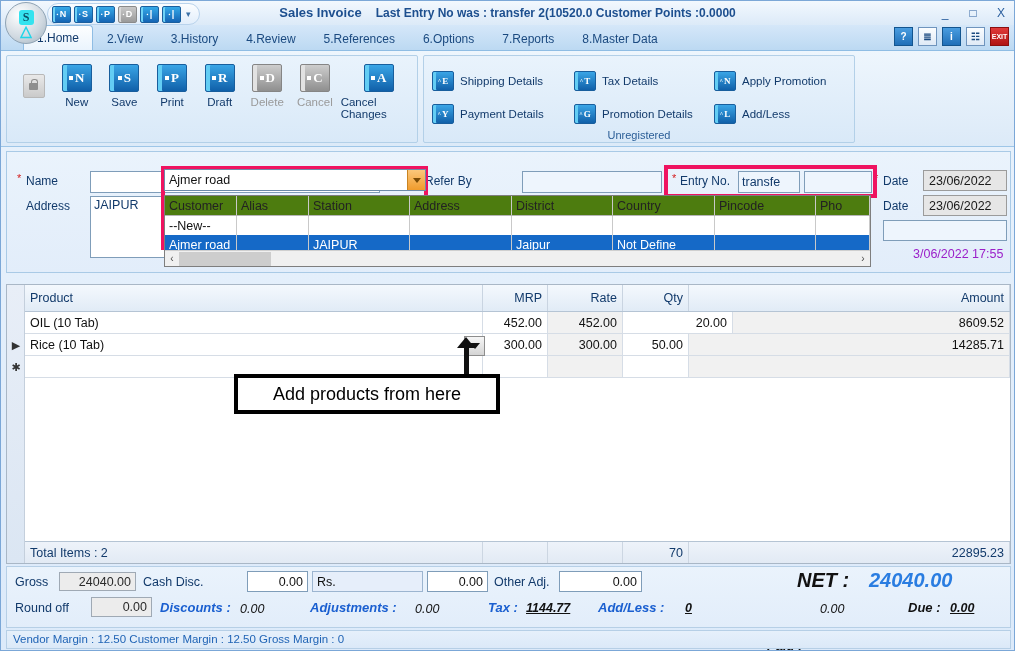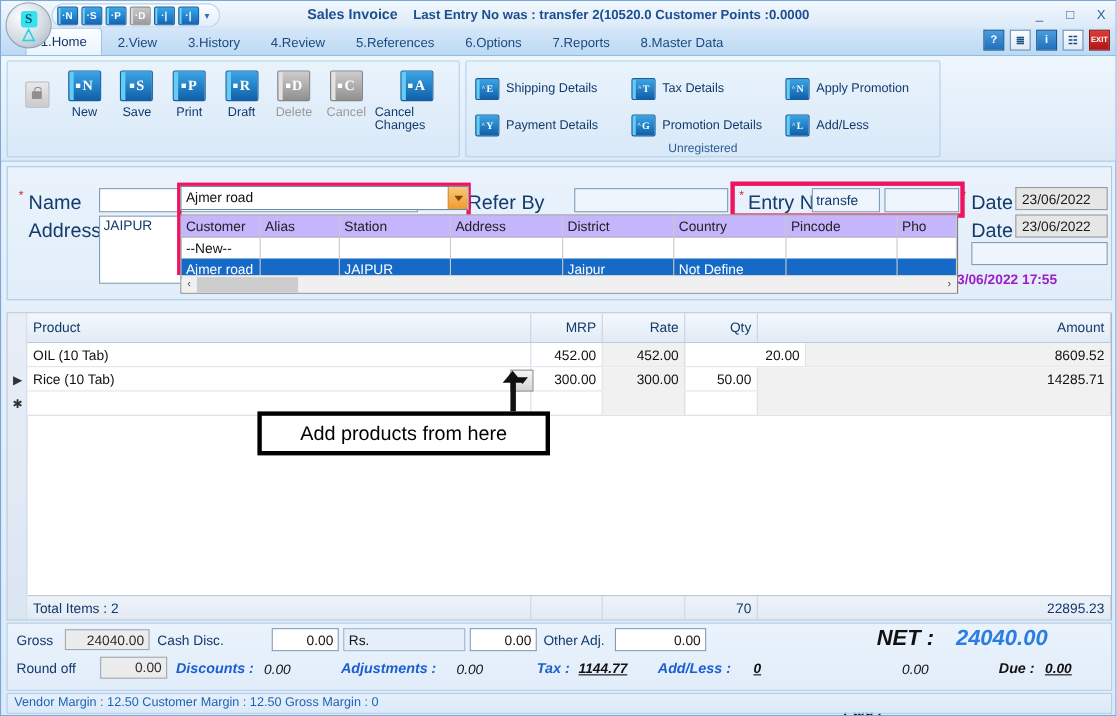--- a/index.html
+++ b/index.html
@@ -142,53 +142,53 @@
     font-family:"Liberation Serif",serif;
   }
   .smallbtn .ic i{font-size:6px;font-style:normal;margin-right:1px;}
 
   
   .formhdr{
     position:absolute;left:5px;top:150px;width:1005px;height:122px;
     background:linear-gradient(#eaf3fc,#e2edfa);
     border:1px solid #a9cae6;box-sizing:border-box;overflow:hidden;
   }
-  .lbl{position:absolute;font-size:18px;color:#123a6b;}
+  .lbl{position:absolute;font-size:12px;color:#123a6b;}
   .req{color:#d42020;font-size:11px;position:absolute;}
   .tbox{
     position:absolute;background:#fff;border:1px solid #7f9db9;box-sizing:border-box;
     font-size:12.5px;color:#123a6b;padding:1px 3px;display:flex;align-items:center;
   }
   .tbox.soft{background:#eef5fd;}
   .datebox{
     position:absolute;background:#e6e6e6;border:1px solid #9b9b9b;box-sizing:border-box;
     font-size:12.5px;color:#1a1a1a;display:flex;align-items:center;padding-left:5px;
   }
-  .purple{position:absolute;color:#9b1fc9;font-size:12.5px;font-weight:bold;}
+  .purple{position:absolute;color:#9b1fc9;font-size:12.5px;font-weight:normal;padding-left:43px;}
 
   
   .pink{position:absolute;border:4px solid #ef1360;box-sizing:border-box;z-index:18;pointer-events:none;}
 
   
   .acbox{position:absolute;left:163px;top:168px;width:262px;height:22px;z-index:20;
     background:#fff;border:1px solid #6d8ba9;box-sizing:border-box;
     display:flex;align-items:center;padding-left:4px;font-size:12.5px;color:#111;}
   .acbox .btn{
     position:absolute;right:0;top:0;width:17px;height:20px;
     background:linear-gradient(#fbc77b,#f09b2c);border-left:1px solid #c98422;
     display:flex;align-items:center;justify-content:center;
   }
   .acbox .btn i{border-left:4px solid transparent;border-right:4px solid transparent;border-top:5px solid #7a4a05;font-style:normal;}
   .acgrid{
     position:absolute;left:163px;top:194px;width:707px;height:72px;z-index:19;
     background:#fff;border:1px solid #7e7e7e;box-sizing:border-box;
     font-size:12.5px;color:#111;
   }
   .acrow{display:flex;height:19px;align-items:stretch;}
-  .acrow.head{background:#c4b5fd;border-bottom:1px solid #b6b6b6;color:#222;}
+  .acrow.head{background:#4d7c0f;border-bottom:1px solid #b6b6b6;color:#222;}
   .acrow.sel{background:#1569c7;color:#fff;}
   .accell{padding:1px 4px;border-right:1px solid #c9c9c9;box-sizing:border-box;
     display:flex;align-items:center;overflow:hidden;white-space:nowrap;}
   .acscroll{
     position:absolute;left:0;bottom:0;width:100%;height:16px;background:#f0f0f0;
     border-top:1px solid #cfcfcf;display:flex;align-items:center;box-sizing:border-box;
   }
   .acscroll .arrow{width:14px;text-align:center;font-size:10px;color:#4a4a4a;}
   .acscroll .thumb{width:92px;height:14px;background:#cdcdcd;}
   .acscroll .sp{flex:1;}

